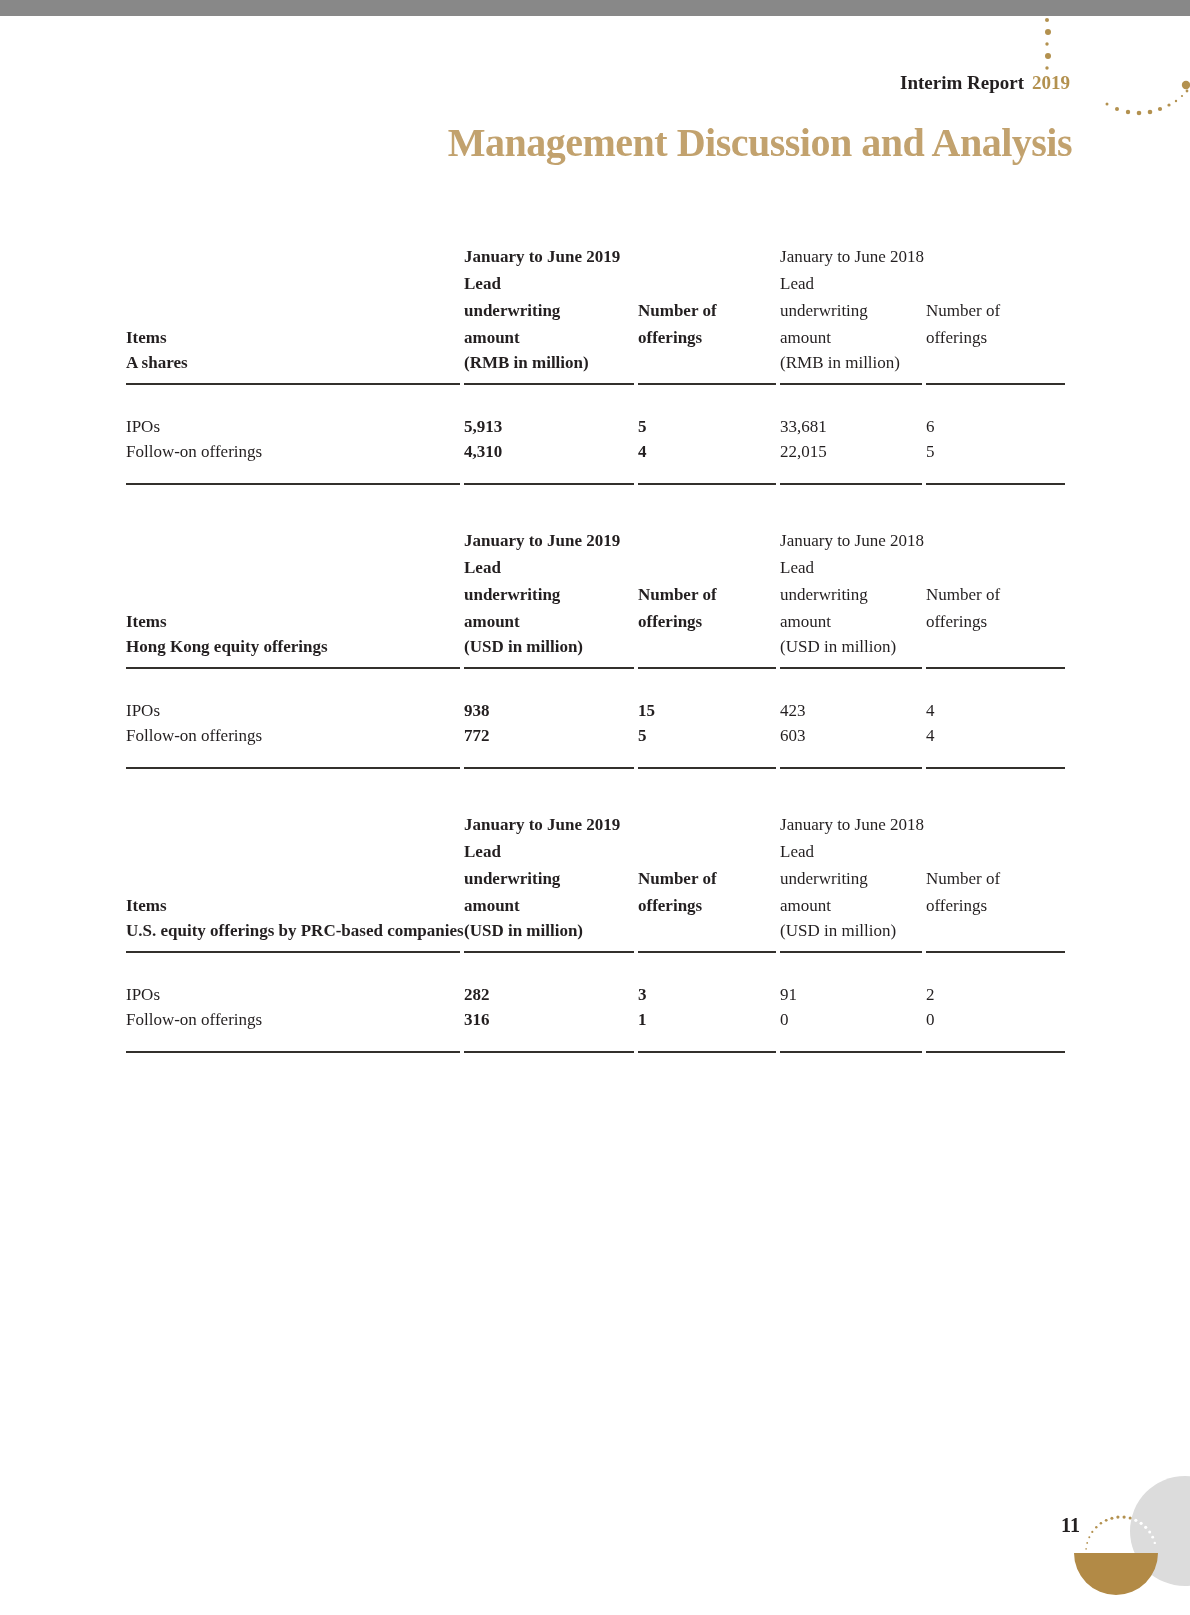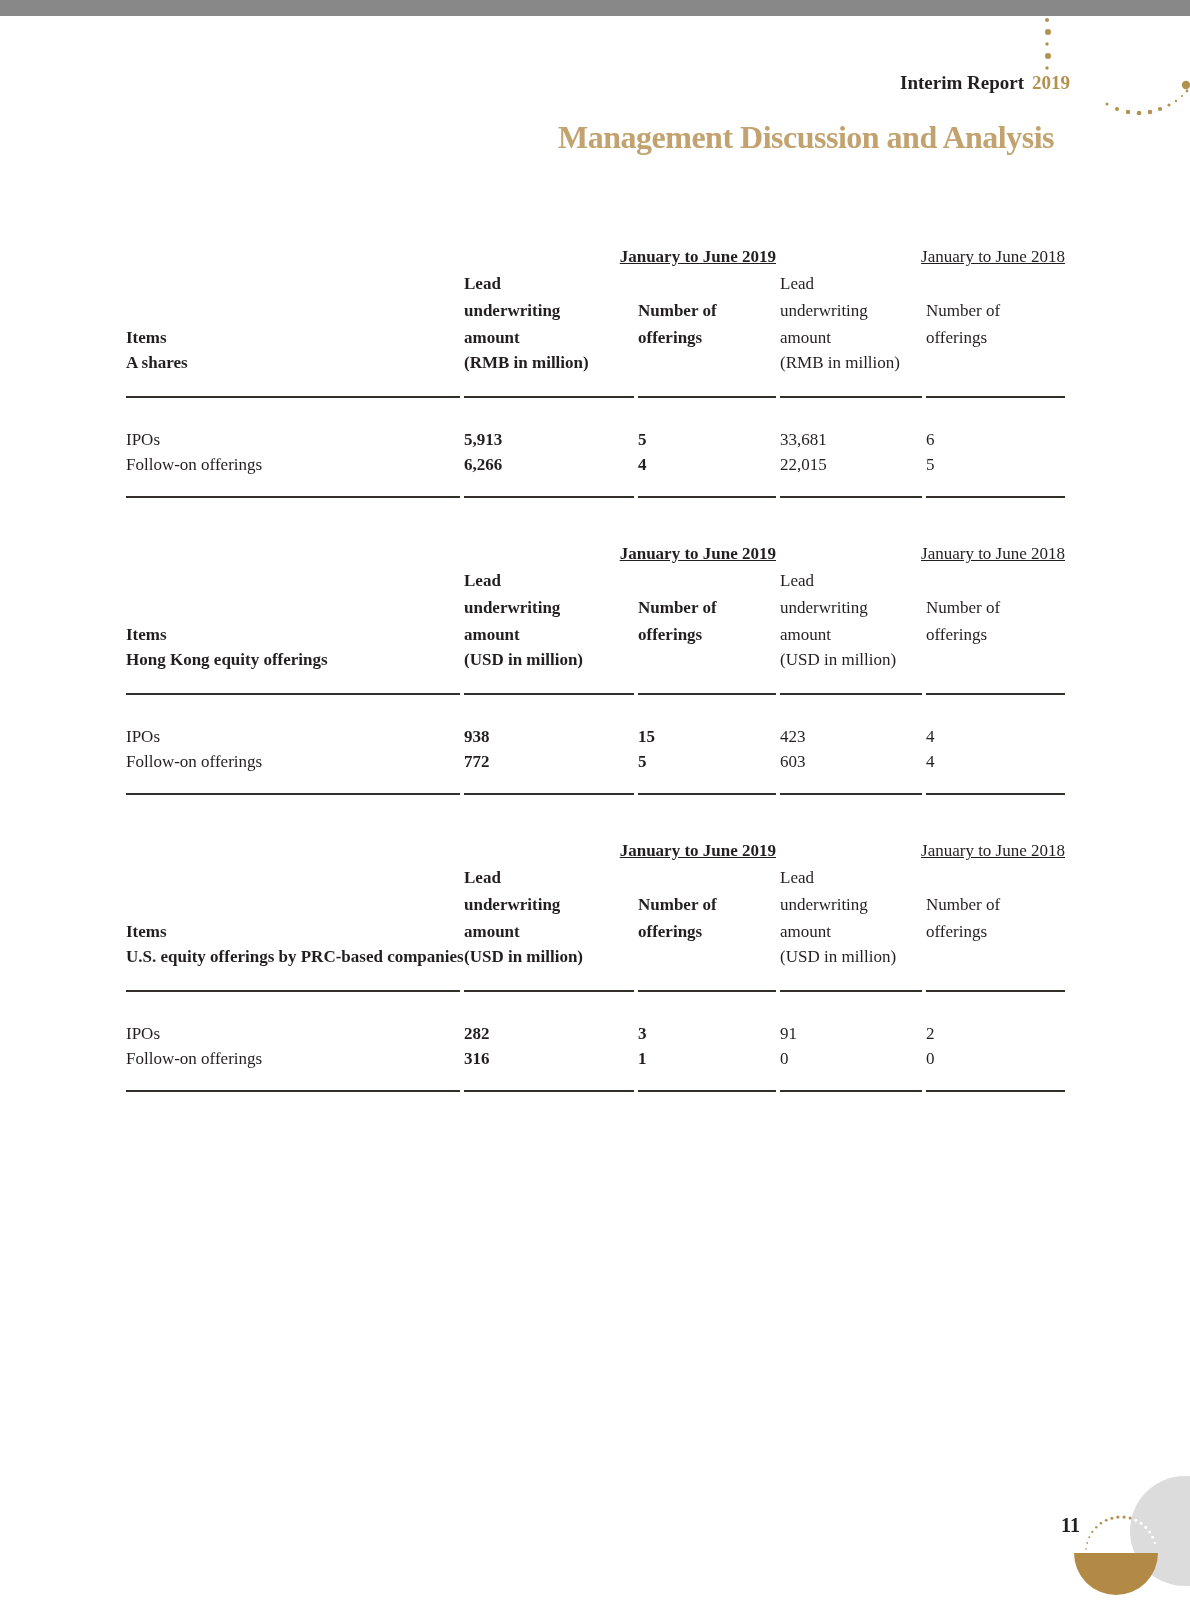--- a/index.html
+++ b/index.html
@@ -13,37 +13,37 @@
     margin:16px auto;overflow:hidden;
     font-family:"Liberation Serif","DejaVu Serif",serif;color:var(--ink);
   }
   
   .report-meta{
     position:absolute;top:56px;right:120px;font-size:19px;font-weight:bold;
     white-space:nowrap;
   }
   .report-meta .year{color:var(--dot-gold);margin-left:8px;}
   .page-title{
-    position:absolute;top:103px;right:136px;font-size:32px;font-weight:bold;
+    position:absolute;top:103px;right:118px;font-size:40px;font-weight:bold;
     color:var(--gold);white-space:nowrap;letter-spacing:-0.5px;
   }
   
   .tables-wrap{position:absolute;left:122px;top:226px;width:950px;}
   table.fin-table{
     border-collapse:separate;border-spacing:4px 0;table-layout:fixed;
     width:947px;font-size:17px;color:var(--ink);margin-bottom:41px;
   }
   .fin-table td{
     padding:0;height:27px;vertical-align:bottom;white-space:nowrap;
     overflow:visible;line-height:25px;
   }
-  .fin-table .c{text-align:right;text-decoration:underline;}
+  .fin-table .c{text-align:left;}
   .fin-table .r{text-align:left;}
   .fin-table .b{font-weight:bold;}
-  .fin-table tr.rule-row td{border-bottom:2.5px solid var(--rule);padding-bottom:21px;}
+  .fin-table tr.rule-row td{border-bottom:2.5px solid var(--rule);padding-bottom:8px;}
   .fin-table tr.spacer td{height:27px;}
   .fin-table tr.drow td{height:27px;}
   .fin-table tr.drow.last td{border-bottom:2px solid var(--rule);padding-bottom:19px;}
   
   .page-number{
     position:absolute;left:1061px;top:1498px;font-size:20px;font-weight:bold;
   }
   .ornament{position:absolute;pointer-events:none;}
   .ornament.top-right{top:0;left:1020px;}
   .ornament.bottom-right{left:1070px;top:1445px;}
@@ -133,21 +133,21 @@
           </tr>
       <tr class="drow">
         <td>IPOs</td>
         <td class="r b">5,913</td>
         <td class="r b">5</td>
         <td class="r">33,681</td>
         <td class="r">6</td>
       </tr>
       <tr class="drow last">
         <td>Follow-on offerings</td>
-        <td class="r b">6,266</td>
+        <td class="r b">4,310</td>
         <td class="r b">4</td>
         <td class="r">22,015</td>
         <td class="r">5</td>
       </tr>
     </tbody>
       </table>
 
     <table class="fin-table">
       <colgroup>
           <col style="width:334px">

